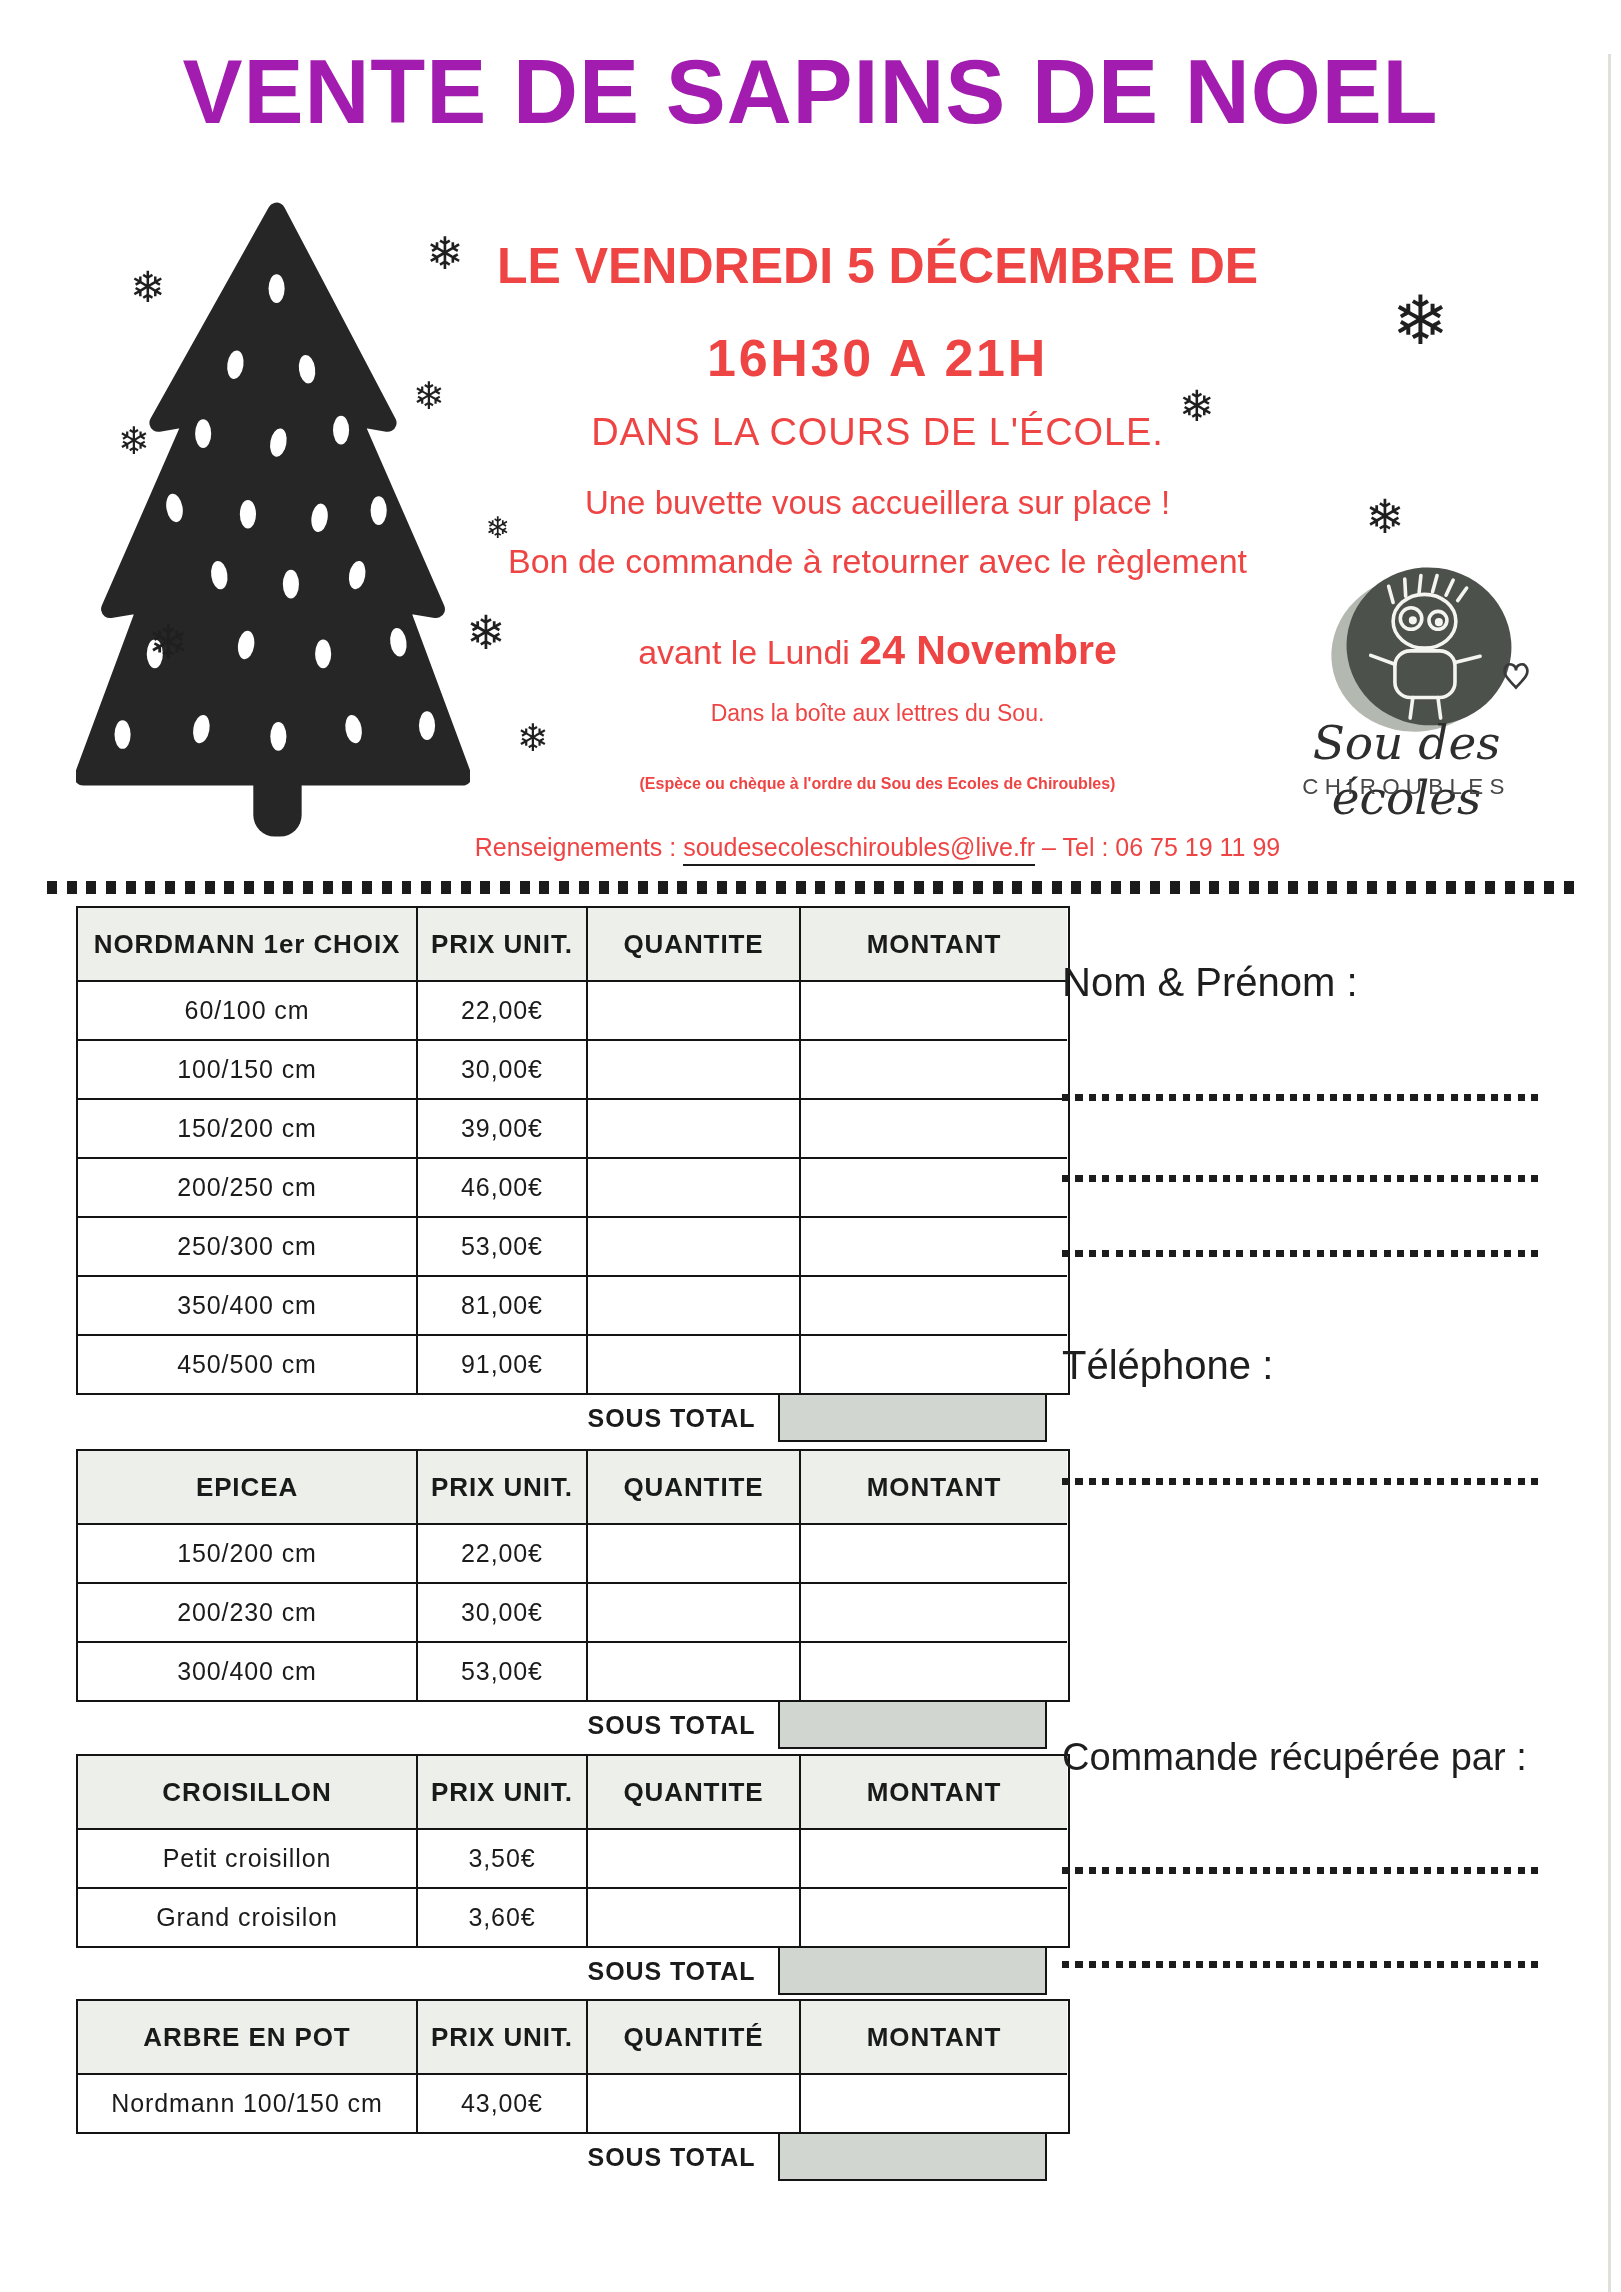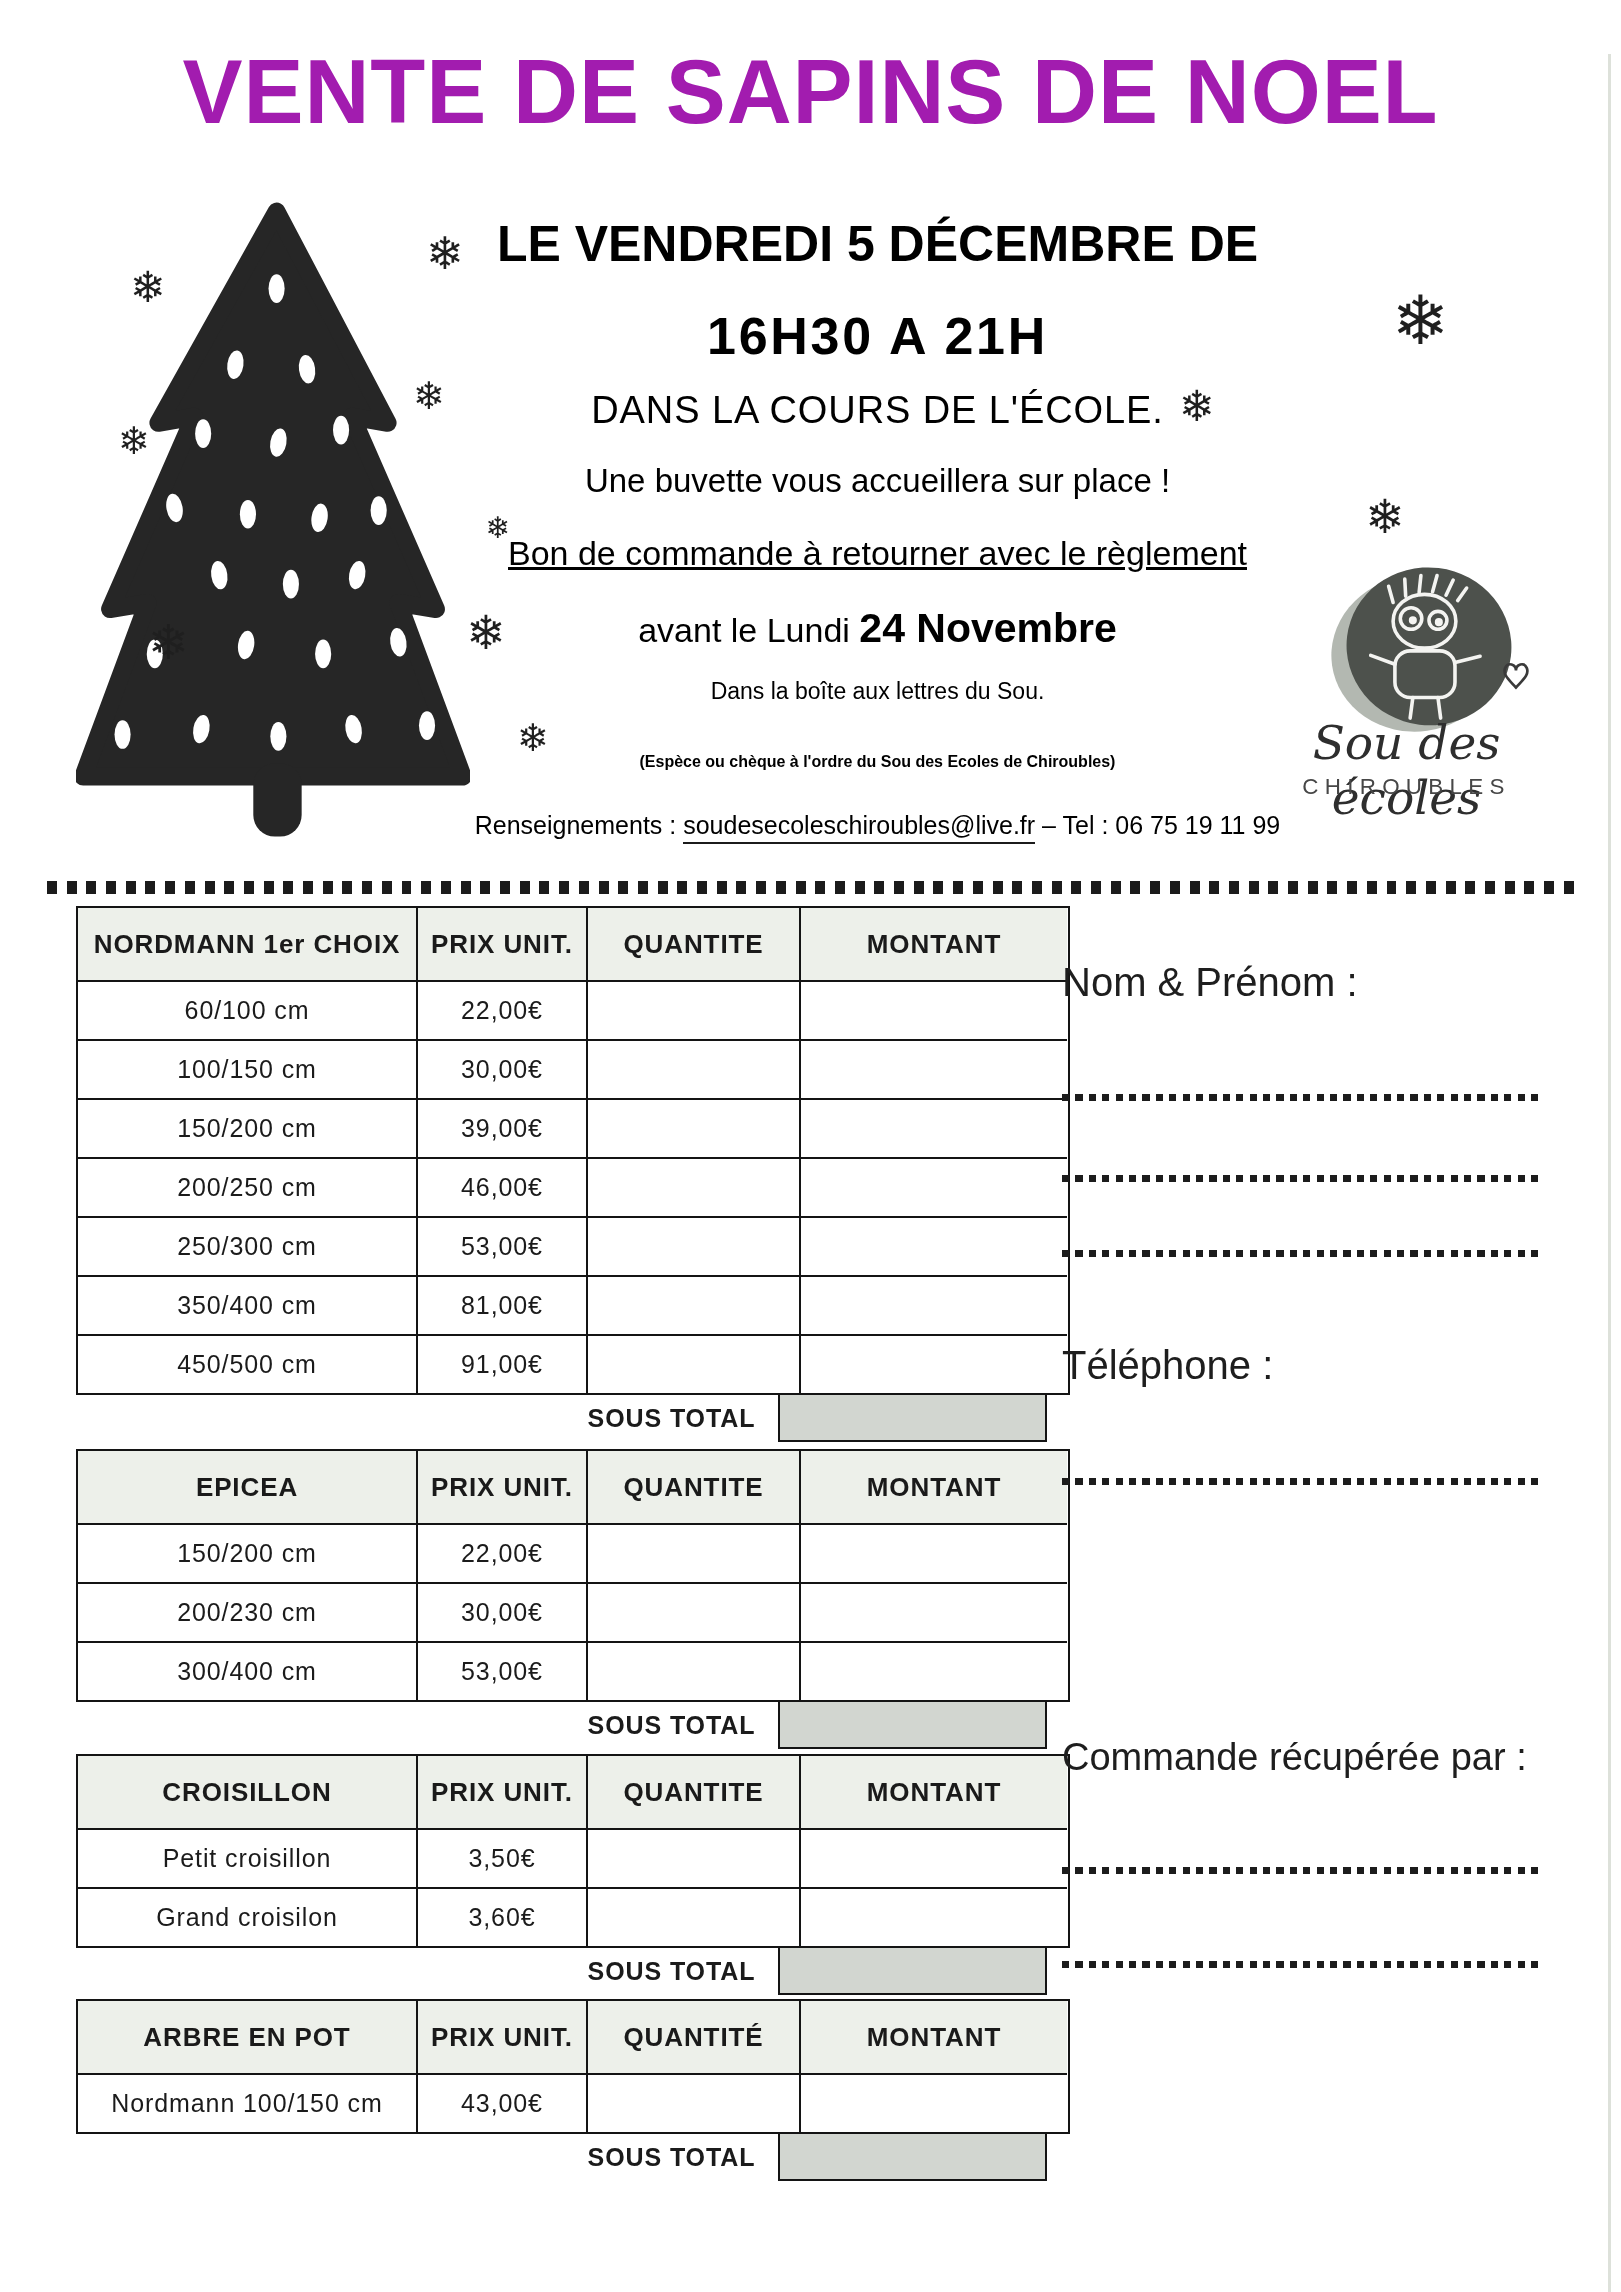--- a/index.html
+++ b/index.html
@@ -6,26 +6,26 @@
   .page {
     position:relative; width:1621px; height:2293px; background:#ffffff;
     overflow:hidden; color:#1b1b1b;
     font-family:"Liberation Sans","DejaVu Sans",sans-serif;
   }
   
   .title {
     position:absolute; top:41px; left:0; width:1621px; text-align:center;
     font-size:90px; font-weight:bold; letter-spacing:0.9px; color:#a21caf;
   }
-  .hline { position:absolute; left:134px; width:1487px; text-align:center; color:#000000; }
+  .hline { position:absolute; left:134px; width:1487px; text-align:center; color:#ef4444;margin-top:22px; }
   .l-date    { top:215px; font-size:50px; font-weight:bold; }
   .l-time    { top:306px; font-size:52px; font-weight:bold; letter-spacing:2.7px; }
   .l-loc     { top:389px; font-size:38px; letter-spacing:0.9px; }
   .l-buvette { top:462px; font-size:33px; font-weight:normal; }
-  .l-return  { top:534px; font-size:34px;text-decoration:underline; }
+  .l-return  { top:520px; font-size:34px; }
   .l-deadline{ top:605px; font-size:34px; }
   .l-deadline .big { font-size:41px; font-weight:bold; }
   .l-mailbox { top:678px; font-size:23px; }
   .l-note    { top:753px; font-size:16px;font-weight:bold; }
   .l-contact { top:811px; font-size:25px; }
   .email { border-bottom:2.7px solid #1b1b1b; padding-bottom:3px; }
   
   .flake { position:absolute; transform:translate(-50%,-50%); color:#1f1f1f; line-height:1; }
   .tree  { position:absolute; left:76px; top:199px; }
   .sep {

